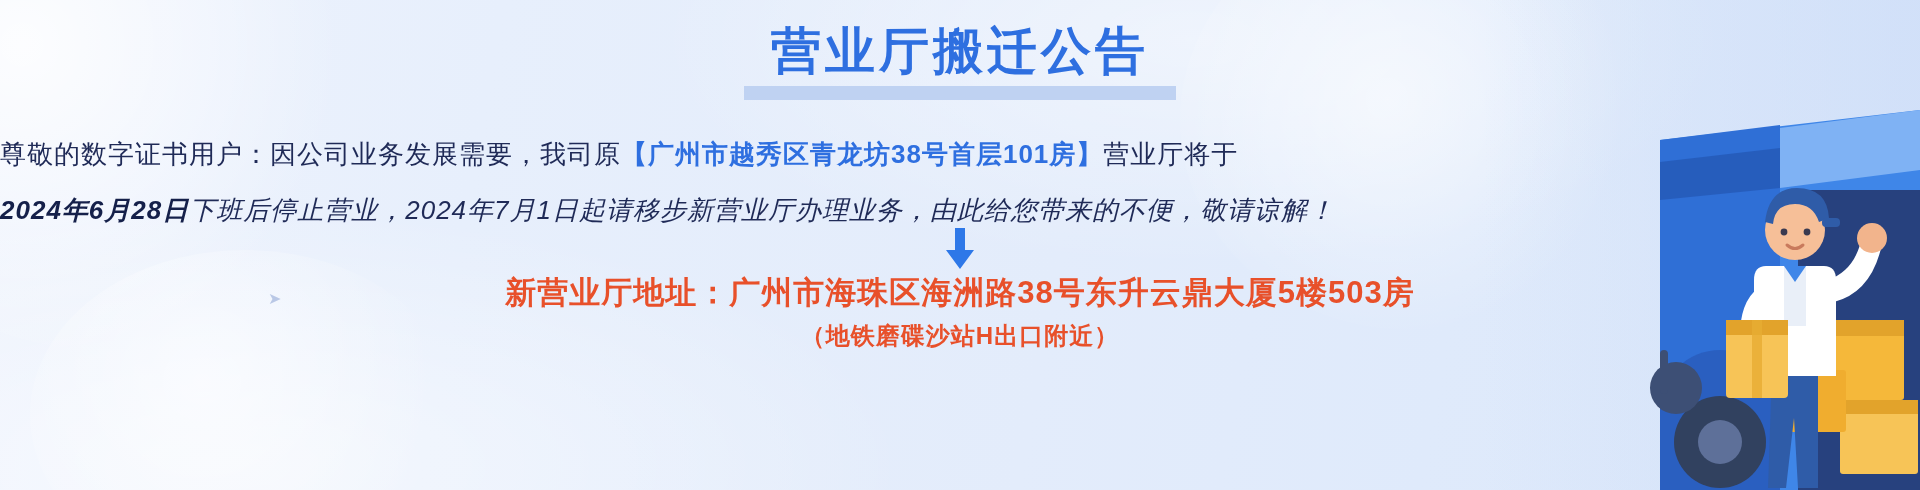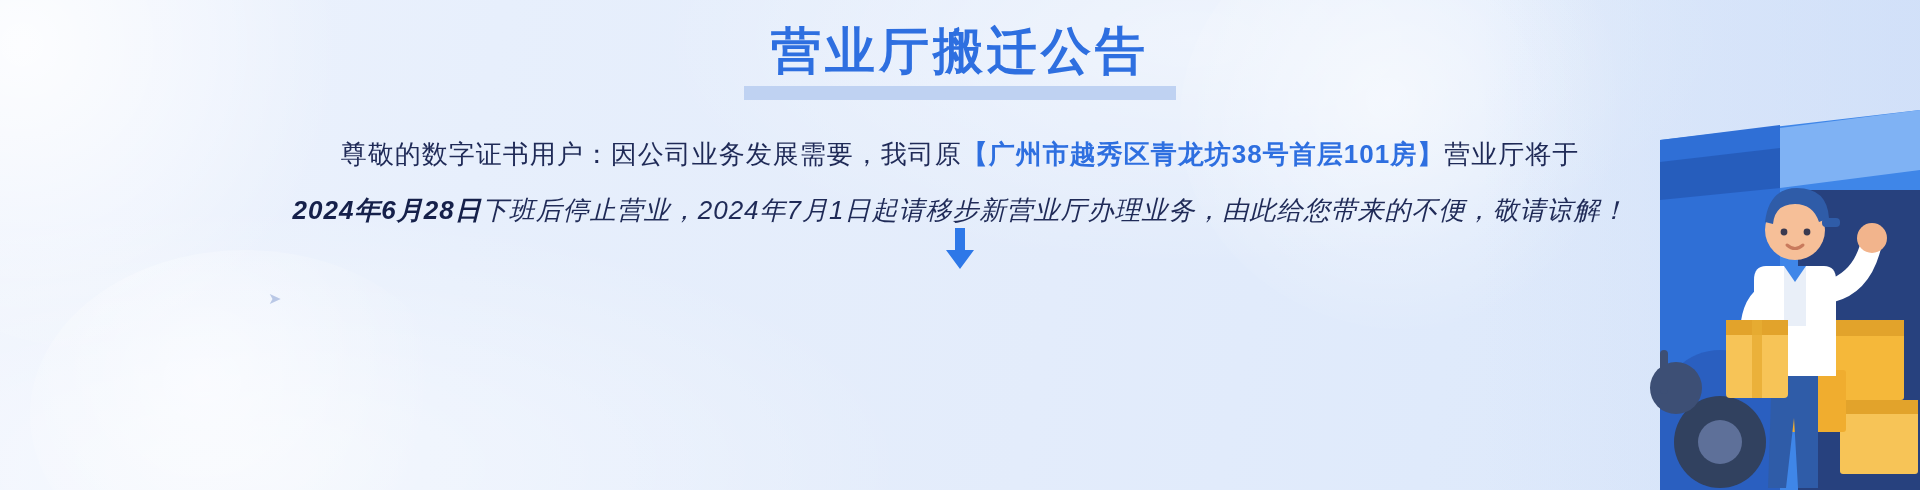--- a/index.html
+++ b/index.html
@@ -56,21 +56,21 @@
     left:50%; transform:translateX(-50%);
     top:60px;
     width:432px; height:14px;
     background:#bfd2f2;
     z-index:1;
   }
 
   .para {
     position:absolute;
     left:0; right:0;
-    text-align:center;
+    text-align:left;
     color:#1f2a57;
     font-size:26px;
     line-height:1.1;
     letter-spacing:1px;
     white-space:nowrap;
   }
   .para-1 { top:140px; }
   .para-2 { top:196px;font-style:italic; }
 
   .hl-blue { color:#2e6fe0; font-weight:bold; }
@@ -138,20 +138,22 @@
   </div>
 
   <div class="arrow-wrap">
     <svg class="arrow-svg" width="34" height="42" viewBox="0 0 34 42">
       <path d="M12 0 h10 v22 h9 L17 41 L3 22 h9 Z" fill="#2e78e8"></path>
     </svg>
   </div>
 
   <span class="tiny-arrow">➤</span>
 
+  <div class="addr addr-main">新营业厅地址：广州市海珠区海洲路38号东升云鼎大厦5楼503房</div>
+  <div class="addr addr-sub">（地铁磨碟沙站H出口附近）</div>
 
   <svg class="illus" viewBox="0 0 560 420">
 
     <path d="M300 70 L560 40 L560 420 L300 420 Z" fill="#3f86e8"></path>
     <path d="M300 70 L420 55 L420 420 L300 420 Z" fill="#2f6fd6"></path>
 
     <path d="M420 58 L560 40 L560 100 L420 118 Z" fill="#7fb2f4"></path>
     <path d="M300 92 L420 78 L420 118 L300 130 Z" fill="#1f4fa8" opacity=".55"></path>
 
     <rect x="438" y="120" width="122" height="300" fill="#23356b" opacity=".85"></rect>

